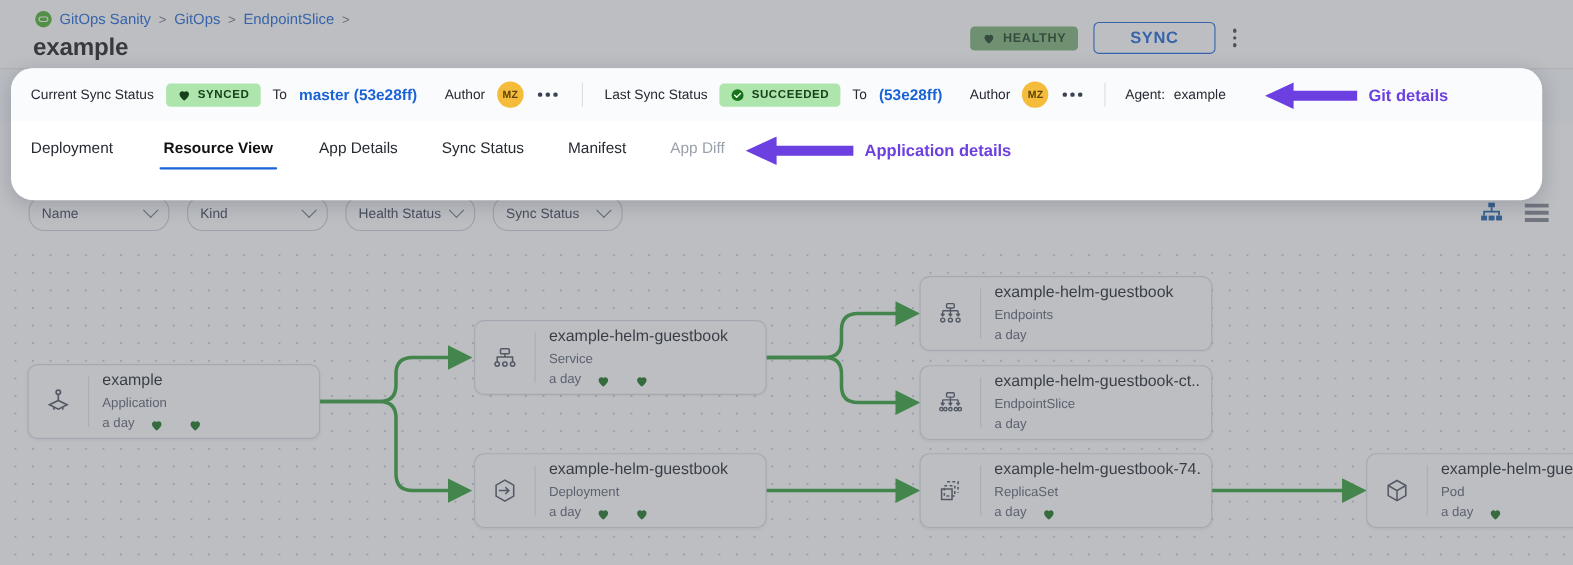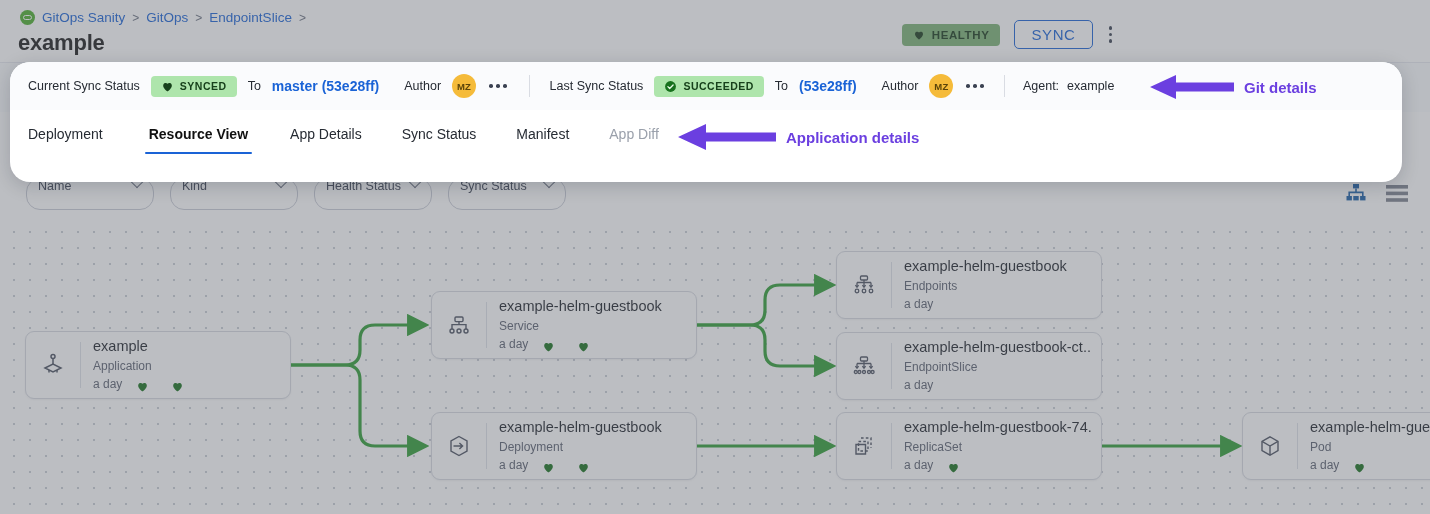--- a/index.html
+++ b/index.html
@@ -6,48 +6,48 @@
   body{
     width:1430px;height:514px;overflow:hidden;position:relative;
     font-family:"Liberation Sans", sans-serif;
     background:#fff;
   }
 
   
   #page-root{position:absolute;inset:0;background:#ffffff;}
 
   
-  .header{position:absolute;left:0;top:0;width:1130px;height:62px;background:#fff;}
+  .header{position:absolute;left:12px;top:0;width:1130px;height:62px;background:#fff;}
   .breadcrumb{position:absolute;left:20px;top:10px;display:flex;align-items:center;gap:7px;font-size:13.5px;}
   .bc-logo{width:15px;height:15px;border-radius:50%;background:#4caf2e;position:relative;display:block;}
   .bc-logo:before{content:"";position:absolute;left:3px;top:5px;width:9px;height:5px;border:1.4px solid #fff;border-radius:3px;box-sizing:border-box;}
   .bc-link{color:#1a63d6;text-decoration:none;cursor:pointer;}
   .bc-sep{color:#6b7280;font-size:12px;}
   .page-title{position:absolute;left:18px;top:30px;font-size:22px;font-weight:bold;color:#1a1a1a;letter-spacing:-.2px;}
 
   .header-right{position:absolute;right:16px;top:20px;display:flex;align-items:center;gap:14px;}
   .badge-healthy{display:flex;align-items:center;gap:7px;background:#7bb274;border-radius:4px;padding:5px 11px;
        font-size:11.5px;font-weight:bold;color:#18391a;letter-spacing:.6px;cursor:pointer;}
   .heart-dark{width:12px;height:12px;display:block;}
   .btn-sync{border:1.6px solid #1a63d6;border-radius:5px;color:#1a63d6;background:#fff;font-size:15px;
-      font-weight:normal;letter-spacing:.6px;padding:5px 16px;cursor:pointer;font-family:inherit;}
+      font-weight:bold;letter-spacing:.6px;padding:5px 32px;cursor:pointer;font-family:inherit;}
   .kebab-v{display:flex;flex-direction:column;gap:3px;cursor:pointer;padding:2px;}
   .kebab-v i{width:3.5px;height:3.5px;border-radius:50%;background:#3b4252;display:block;}
 
   
   .syncbar{position:absolute;left:0;top:62px;width:1430px;height:50px;background:#fafbfd;
       border-top:1px solid #e7e9ef;border-bottom:1px solid #e7e9ef;}
   .tabsbar{position:absolute;left:0;top:112px;width:1430px;height:48px;background:#fff;border-bottom:1px solid #e7e9ef;}
 
   
   .canvas{position:absolute;left:0;top:160px;width:1430px;height:354px;background:#ffffff;}
   .toolbar{position:absolute;left:0;top:0;width:1430px;height:58px;background:#fff;}
   .filters{position:absolute;left:26px;top:178px;display:flex;gap:16px;}
   .dd{width:128px;height:32px;border:1px solid #c9ccd6;border-radius:14px;background:#fff;
-      display:flex;justify-content:space-between;padding:0 11px;box-sizing:border-box;
+      display:flex;align-items:center;justify-content:space-between;padding:0 11px;box-sizing:border-box;
       font-size:12.5px;color:#3b4252;cursor:pointer;}
   .dd.wide{width:118px;}
   .chev{width:9px;height:9px;border-right:1.5px solid #6b7280;border-bottom:1.5px solid #6b7280;
       transform:rotate(45deg) translate(-2px,-2px);display:block;}
   .viewtoggle{position:absolute;right:22px;top:184px;display:flex;gap:20px;align-items:center;}
   .icon-btn{cursor:pointer;display:block;}
 
   .graph{position:absolute;left:0;top:218px;width:1430px;height:296px;
      background-color:#ffffff;
      background-image:radial-gradient(#c9cdd5 1px, transparent 1.1px);

